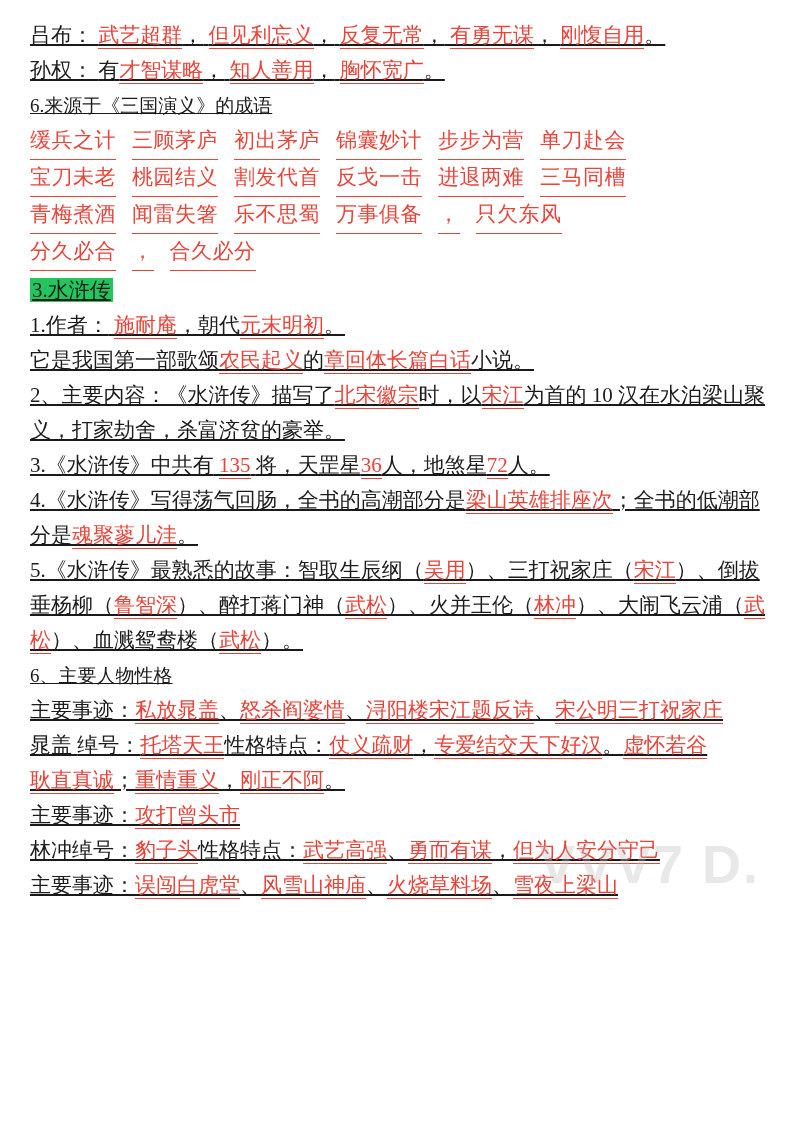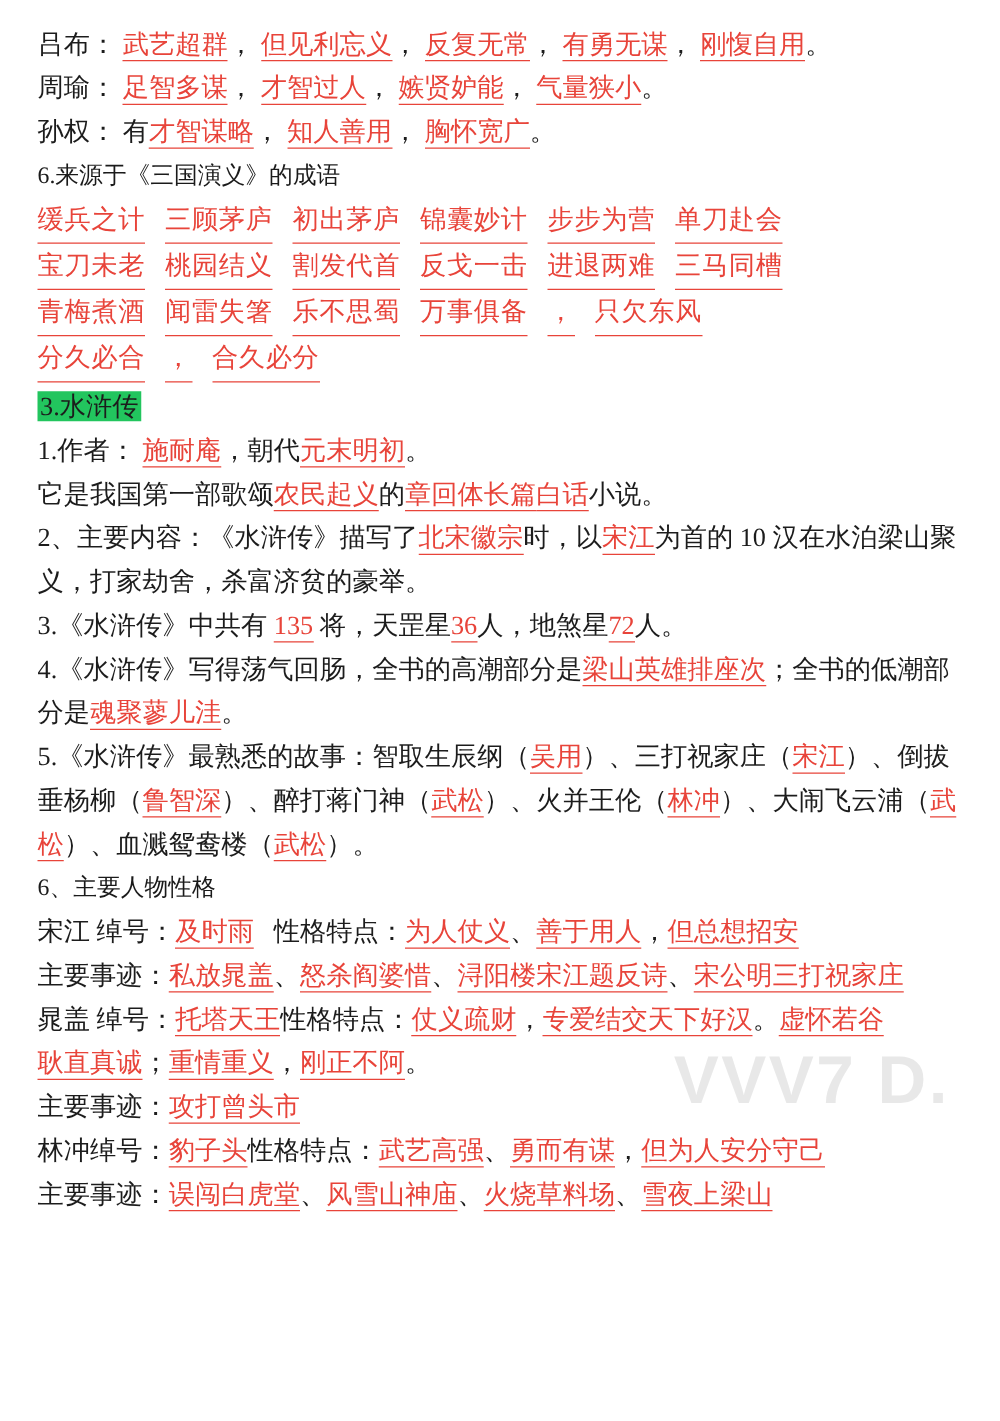--- a/index.html
+++ b/index.html
@@ -14,20 +14,21 @@
     color: #1a1a1a;
     position: relative;
     overflow: hidden;
   }
   .page {
     position: relative;
     width: 800px;
     height: 943px;
     padding: 18px 26px 0 30px;
     box-sizing: border-box;
+    text-decoration: underline;
   }
   .line {
     font-size: 21px;
     line-height: 35px;
     white-space: nowrap;
   }
   .line.wrap { white-space: normal; }
   .blk { color: #1c1c1c; }
   .red {
     color: #e8443a;
@@ -78,27 +79,20 @@
 
   <div class="line">
     <span class="blk">吕布：</span>
     <span class="red ul">武艺超群</span><span class="blk">，</span>
     <span class="red ul">但见利忘义</span><span class="blk">，</span>
     <span class="red ul">反复无常</span><span class="blk">，</span>
     <span class="red ul">有勇无谋</span><span class="blk">，</span>
     <span class="red ul">刚愎自用</span><span class="blk">。</span>
   </div>
 
-  <div class="line">
-    <span class="blk">周瑜：</span>
-    <span class="red ul">足智多谋</span><span class="blk">，</span>
-    <span class="red ul">才智过人</span><span class="blk">，</span>
-    <span class="red ul">嫉贤妒能</span><span class="blk">，</span>
-    <span class="red ul">气量狭小</span><span class="blk">。</span>
-  </div>
 
   <div class="line">
     <span class="blk">孙权：</span>
     <span class="blk">有</span><span class="red ul">才智谋略</span><span class="blk">，</span>
     <span class="red ul">知人善用</span><span class="blk">，</span>
     <span class="red ul">胸怀宽广</span><span class="blk">。</span>
   </div>
 
   <div class="line sect-head">6.来源于《三国演义》的成语</div>
 
@@ -135,25 +129,20 @@
   <div class="line wrap">
     <span class="blk">4.《水浒传》写得荡气回肠，全书的高潮部分是</span><span class="red ul">梁山英雄排座次</span><span class="blk">；全书的低潮部分是</span><span class="red ul">魂聚蓼儿洼</span><span class="blk">。</span>
   </div>
 
   <div class="line wrap">
     <span class="blk">5.《水浒传》最熟悉的故事：智取生辰纲（</span><span class="red ul">吴用</span><span class="blk">）、三打祝家庄（</span><span class="red ul">宋江</span><span class="blk">）、倒拔垂杨柳（</span><span class="red ul">鲁智深</span><span class="blk">）、醉打蒋门神（</span><span class="red ul">武松</span><span class="blk">）、火并王伦（</span><span class="red ul">林冲</span><span class="blk">）、大闹飞云浦（</span><span class="red ul">武松</span><span class="blk">）、血溅鸳鸯楼（</span><span class="red ul">武松</span><span class="blk">）。</span>
   </div>
 
   <div class="line sect-head">6、主要人物性格</div>
 
-  <div class="line">
-    <span class="blk">宋江</span>
-    <span class="blk">绰号：</span><span class="red ul">及时雨</span>
-    &nbsp;&nbsp;<span class="blk">性格特点：</span><span class="red ul">为人仗义</span><span class="blk">、</span><span class="red ul">善于用人</span><span class="blk">，</span><span class="red ul">但总想招安</span>
-  </div>
   <div class="line wrap">
     <span class="blk">主要事迹：</span><span class="red ul">私放晁盖</span><span class="blk">、</span><span class="red ul">怒杀阎婆惜</span><span class="blk">、</span><span class="red ul">浔阳楼宋江题反诗</span><span class="blk">、</span><span class="red ul">宋公明三打祝家庄</span>
   </div>
 
   <div class="line">
     <span class="blk">晁盖</span>
     <span class="blk">绰号：</span><span class="red ul">托塔天王</span><span class="blk">性格特点：</span><span class="red ul">仗义疏财</span><span class="blk">，</span><span class="red ul">专爱结交天下好汉</span><span class="blk">。</span><span class="red ul">虚怀若谷</span>
   </div>
   <div class="line">
     <span class="red ul">耿直真诚</span><span class="blk">；</span><span class="red ul">重情重义</span><span class="blk">，</span><span class="red ul">刚正不阿</span><span class="blk">。</span>

